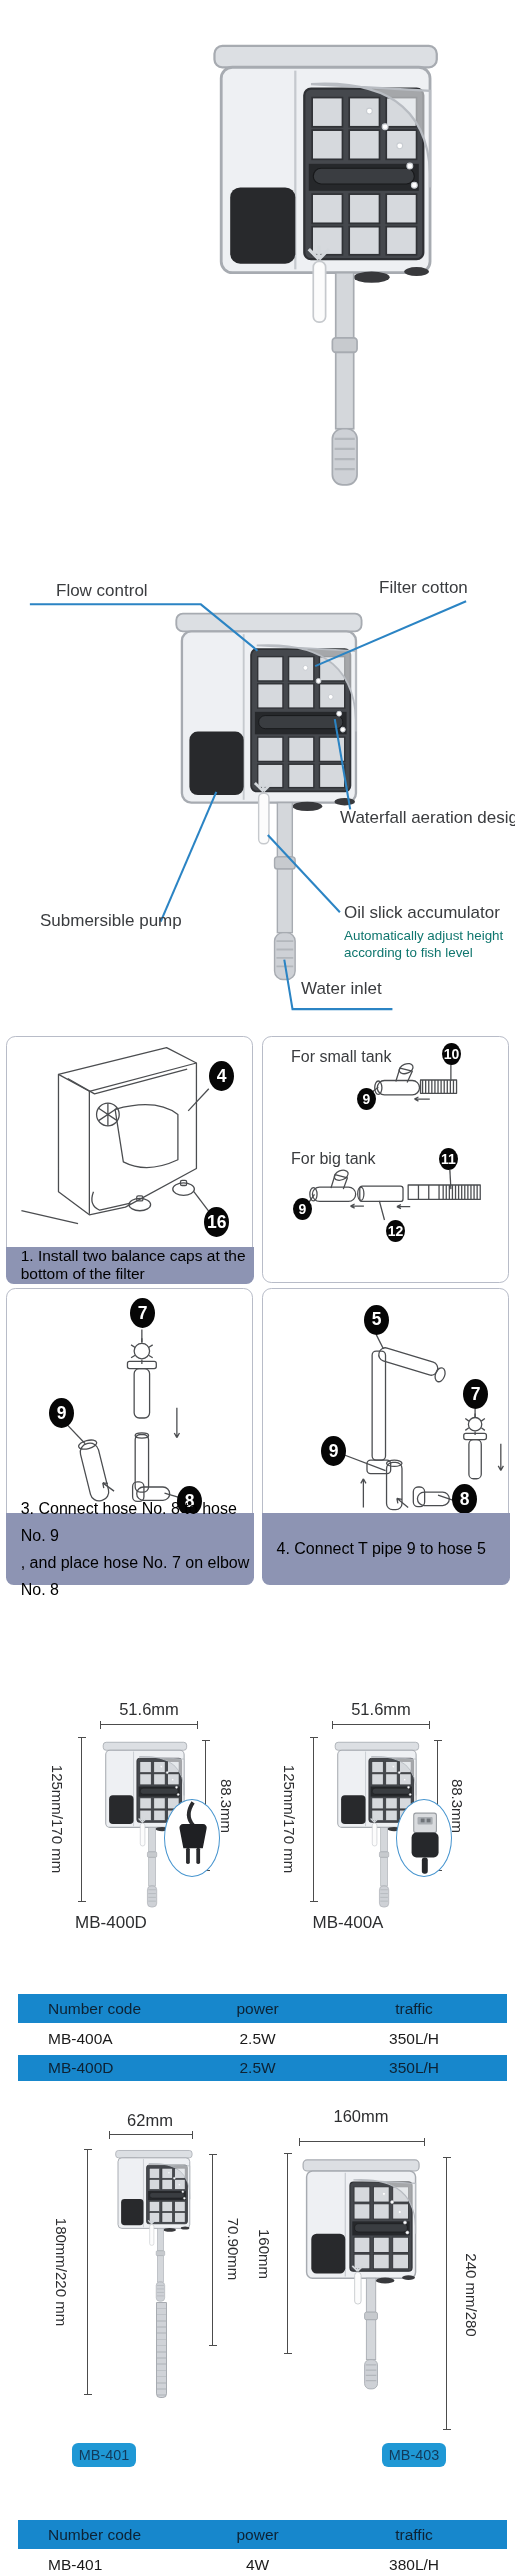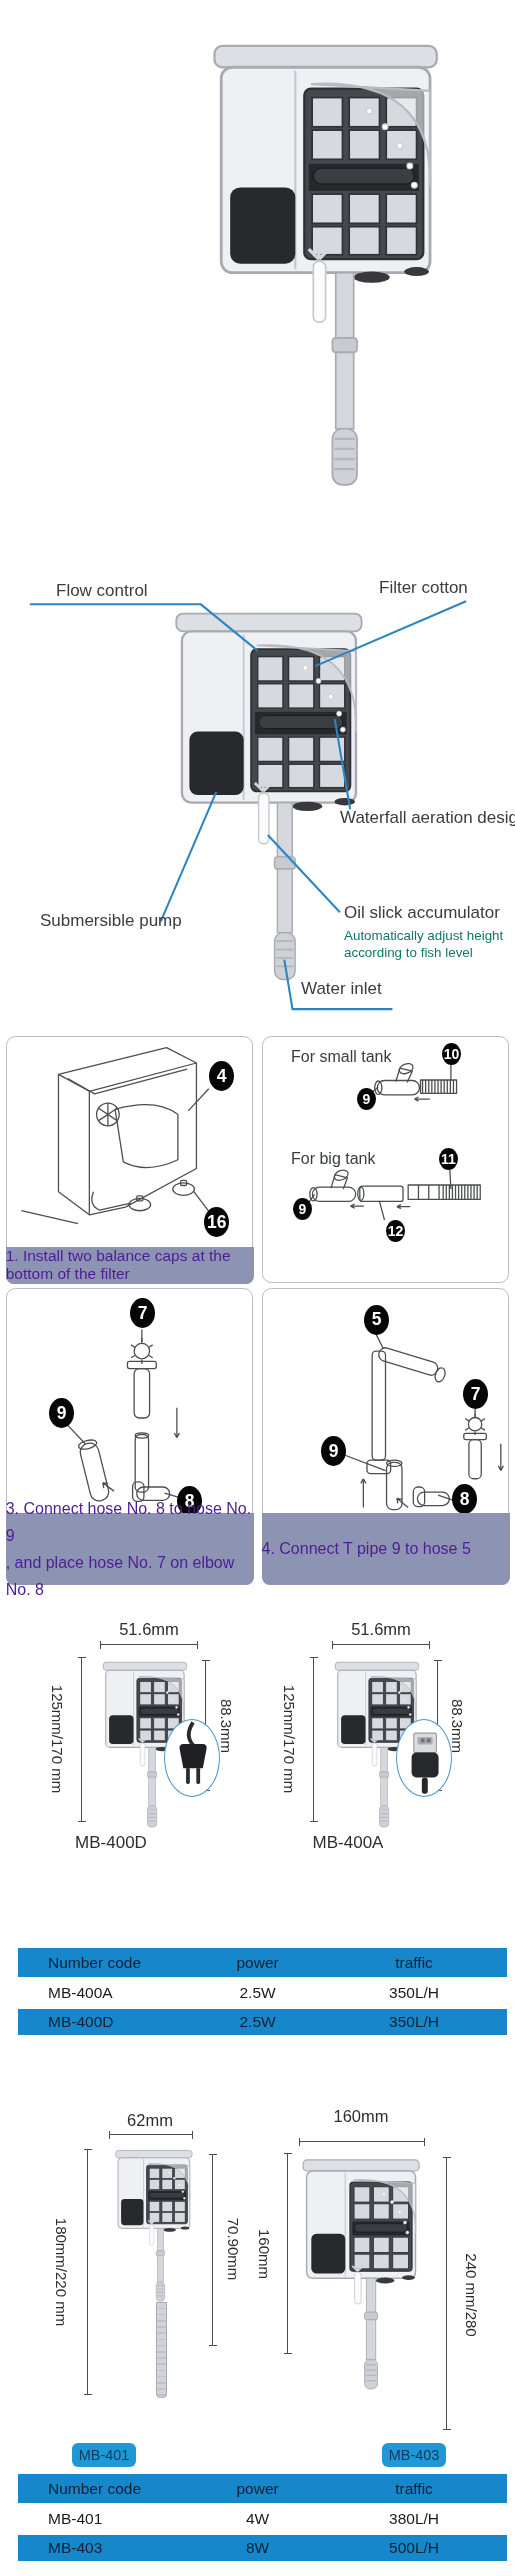--- a/index.html
+++ b/index.html
@@ -3,23 +3,23 @@
 <meta charset="utf-8">
 <style>
   html,body{margin:0;padding:0;background:#fff;}
   body{width:515px;height:3606px;position:relative;font-family:"Liberation Sans",sans-serif;color:#222;overflow:hidden;}
   .abs{position:absolute;}
   
   .co{position:absolute;font-size:17px;color:#3a3c3f;white-space:nowrap;}
   .co-sub{position:absolute;font-size:13.4px;color:#0f766e;white-space:nowrap;}
   
   .panel{position:absolute;background:#fff;border:1.5px solid #b8bcc8;border-radius:9.3px;box-sizing:border-box;}
-  .cap{position:absolute;left:-1.5px;right:-1.5px;bottom:-1.5px;background:#8d94b3;color:#4c1d95;
+  .cap{position:absolute;left:-1.5px;right:-1.5px;bottom:-1.5px;background:#8d94b3;color:#000000;
        border-radius:0 0 7.7px 7.7px;display:flex;flex-direction:column;justify-content:center;
-       padding-left:0;box-sizing:border-box;}
+       padding-left:15px;box-sizing:border-box;}
   .cap span{white-space:pre-line;}
   .capA{height:37px;font-size:15.5px;line-height:18px;}
   .capB{height:72px;font-size:16px;line-height:27px;}
   .nb{position:absolute;background:#060606;color:#fff;border-radius:50%;display:flex;
       align-items:center;justify-content:center;font-weight:bold;}
   .nbL{width:25px;height:30px;font-size:17.5px;}
   .nbS{width:19px;height:22px;font-size:14px;}
   .steplabel{position:absolute;font-size:16px;color:#3a3c3f;white-space:nowrap;}
   .psvg{position:absolute;left:0;top:0;}
   
@@ -31,21 +31,21 @@
   .dimv::before{top:0;} .dimv::after{bottom:0;}
   .vlab{position:absolute;font-size:15px;color:#2d2e30;white-space:nowrap;transform:translate(-50%,-50%) rotate(90deg);}
   .hlab{position:absolute;font-size:16.5px;color:#2d2e30;white-space:nowrap;transform:translate(-50%,0);}
   .model-label{position:absolute;font-size:17px;color:#2d2e30;text-align:center;transform:translate(-50%,0);}
   .pill{position:absolute;background:#1f98d5;color:#123a5a;font-size:14.4px;text-align:center;
         padding:4.1px 0;border-radius:6.2px;}
   .inset{position:absolute;border:1.5px solid #4795cf;border-radius:50%;background:#fff;overflow:hidden;}
   
   .spec-table{position:absolute;left:18px;width:489px;}
   .trow{display:grid;grid-template-columns:36% 26% 38%;align-items:center;font-size:15.5px;}
-  .thead{background:#1787cc;height:29px;color:#0e2233;margin-bottom:3.1px;}
+  .thead{background:#1787cc;height:29px;color:#0e2233;margin-bottom:3.1px;margin-top:46px;}
   .row-w{background:#fff;height:26px;color:#1b1b1b;margin-bottom:3.1px;}
   .row-b{background:#1787cc;height:26px;color:#0e2233;}
   .c1{padding-left:30px;} .c2,.c3{text-align:center;}
 </style>
 </head>
 <body>
 
 <svg width="0" height="0" style="position:absolute">
   <defs>
 
@@ -367,21 +367,21 @@
       <span>9</span>
     </div>
   <div class="nb nbL" style="left:189px;top:195px;">
       <span>8</span>
     </div>
   <div class="cap capB">
       <span>4. Connect T pipe 9 to hose 5</span>
     </div>
 </div>
 
-<div class="abs" style="left:0;top:1610px;width:515px;height:258px;">
+<div class="abs" style="left:0;top:1690px;width:515px;height:258px;">
 
   <div class="hlab" style="left:149px;top:10.3px;"><span>51.6mm</span></div>
   <div class="dimh" style="left:100px;top:34px;width:98px;"></div>
   <svg class="abs" style="left:98px;top:43px;width:93px;height:177px" viewBox="0 0 220 420">
       <use href="#unit"></use>
     </svg>
   <div class="dimv" style="left:81px;top:47px;height:165px;"></div>
   <div class="vlab" style="left:57px;top:129px;"><span>125mm/170 mm</span></div>
   <div class="dimv" style="left:205px;top:50px;height:131px;"></div>
   <div class="vlab" style="left:226px;top:116px;"><span>88.3mm</span></div>

